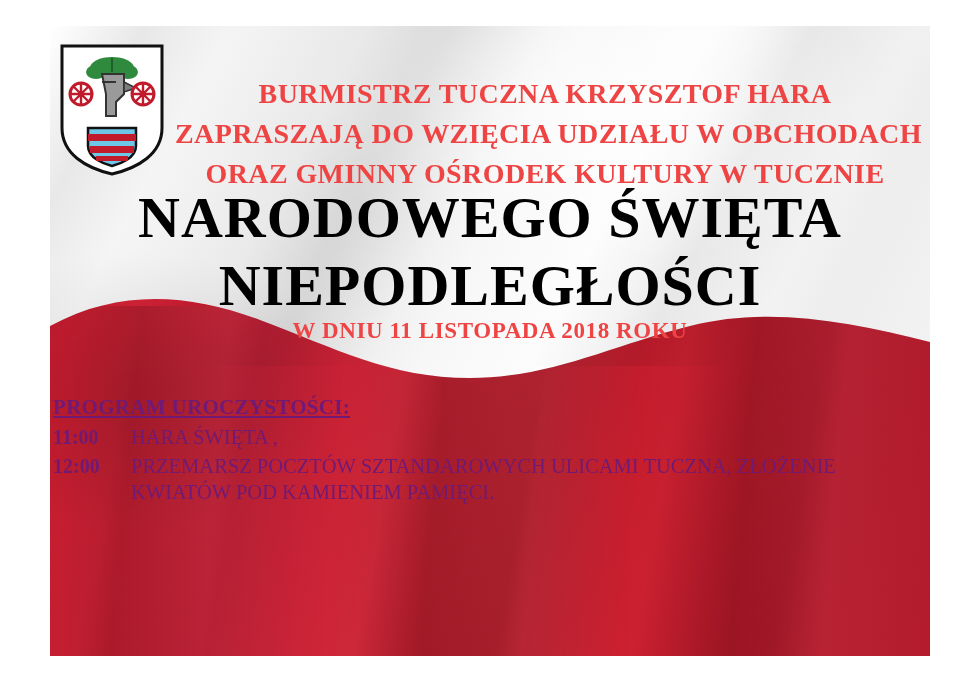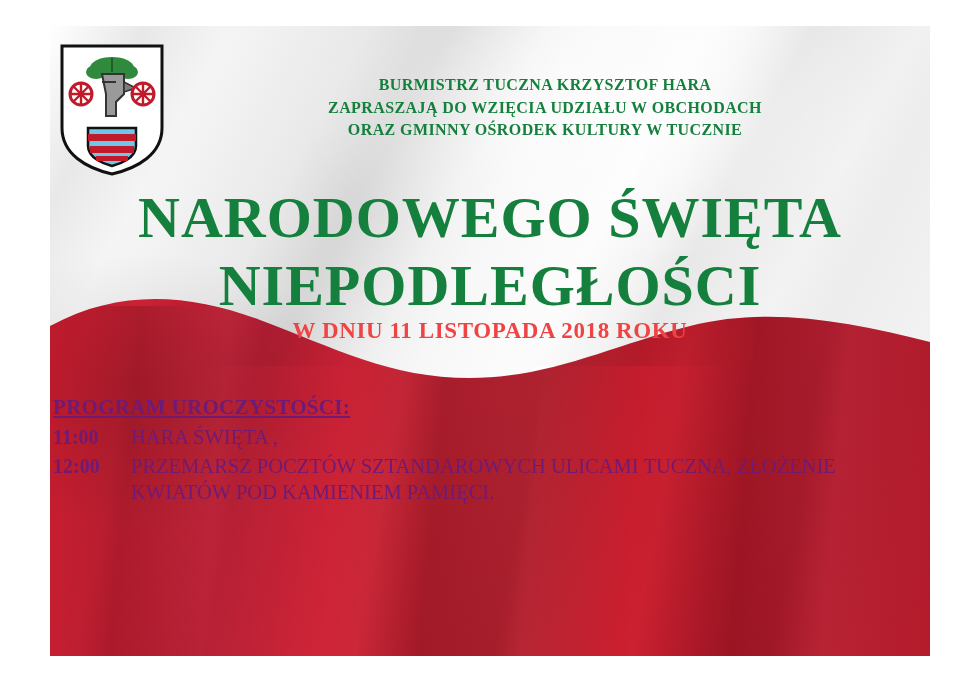--- a/index.html
+++ b/index.html
@@ -82,35 +82,35 @@
   }
 
   
   .intro {
     position: absolute;
     left: 125px;
     top: 48px;
     width: 740px;
     text-align: center;
     font-weight: bold;
-    font-size: 16px;
+    font-size: 28px;
     line-height: 1.42;
     letter-spacing: 0.4px;
-    color: #15803d;
+    color: #ef4444;
   }
   .intro div { white-space: nowrap; }
 
   .main-title {
     position: absolute;
     left: 40px;
     top: 158px;
     width: 800px;
     text-align: center;
     font-weight: bold;
-    color: #15803d;
+    color: #000000;
     font-size: 58px;
     line-height: 1.18;
     letter-spacing: 1px;
   }
   .date-line {
     position: absolute;
     left: 40px;
     top: 292px;
     width: 800px;
     text-align: center;

